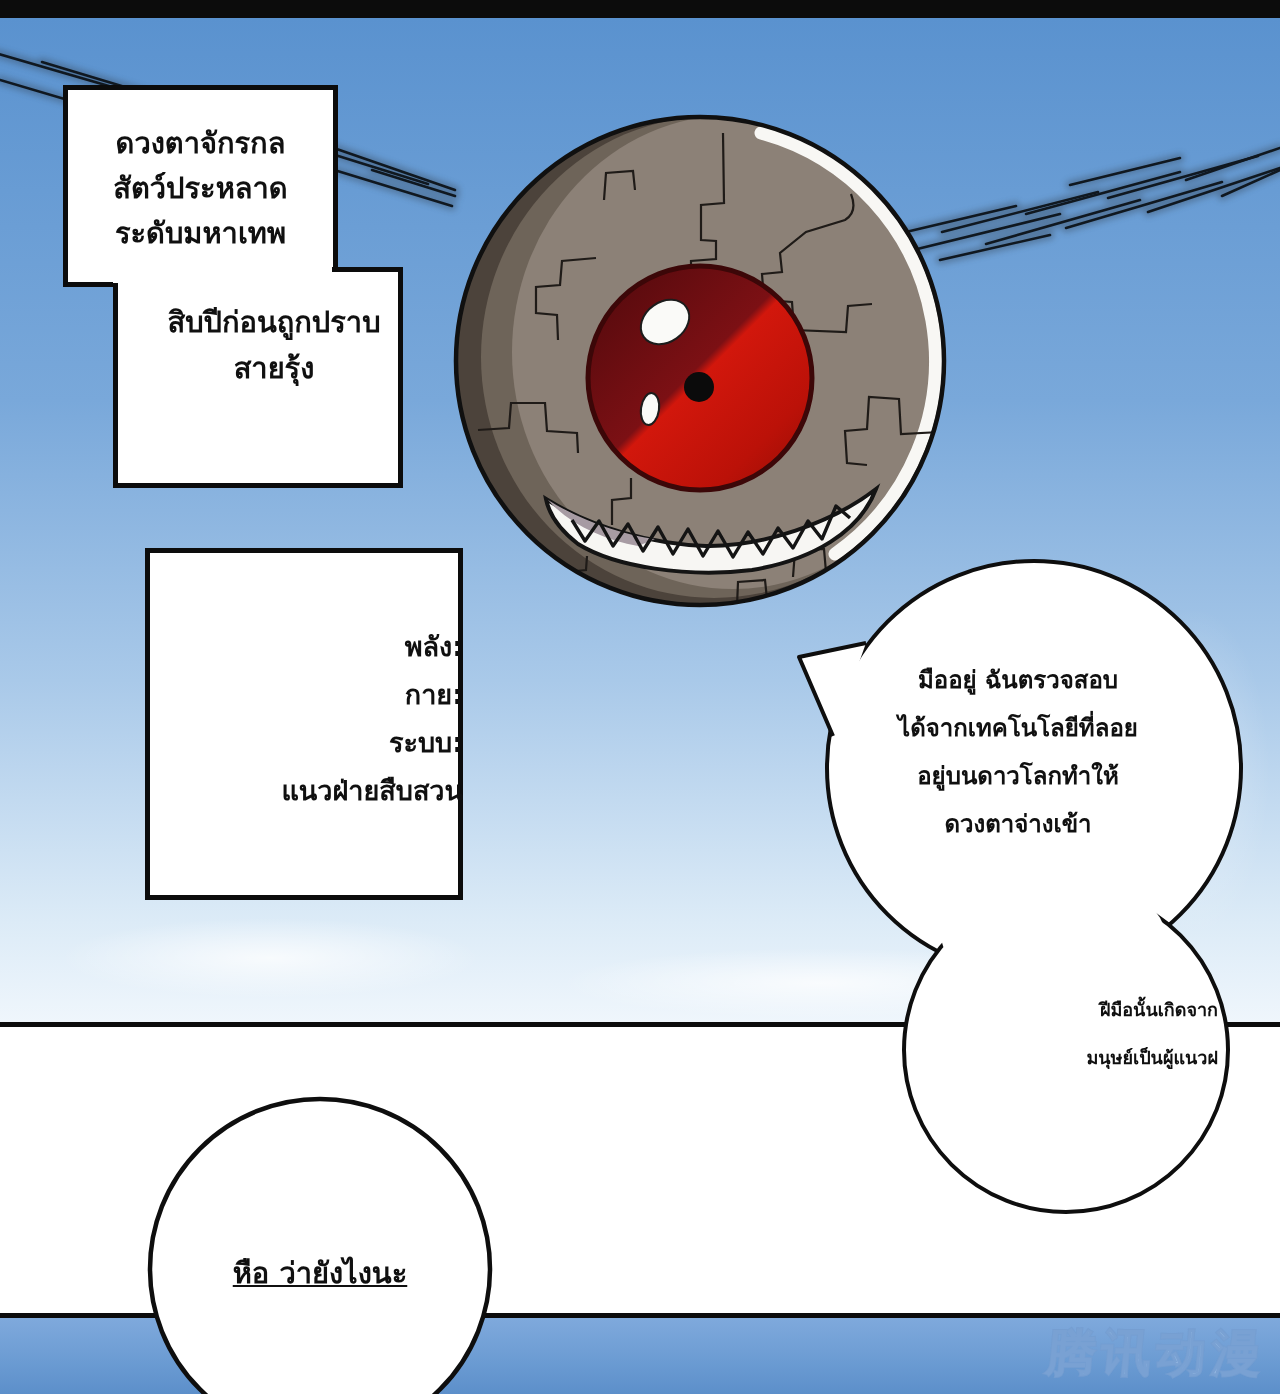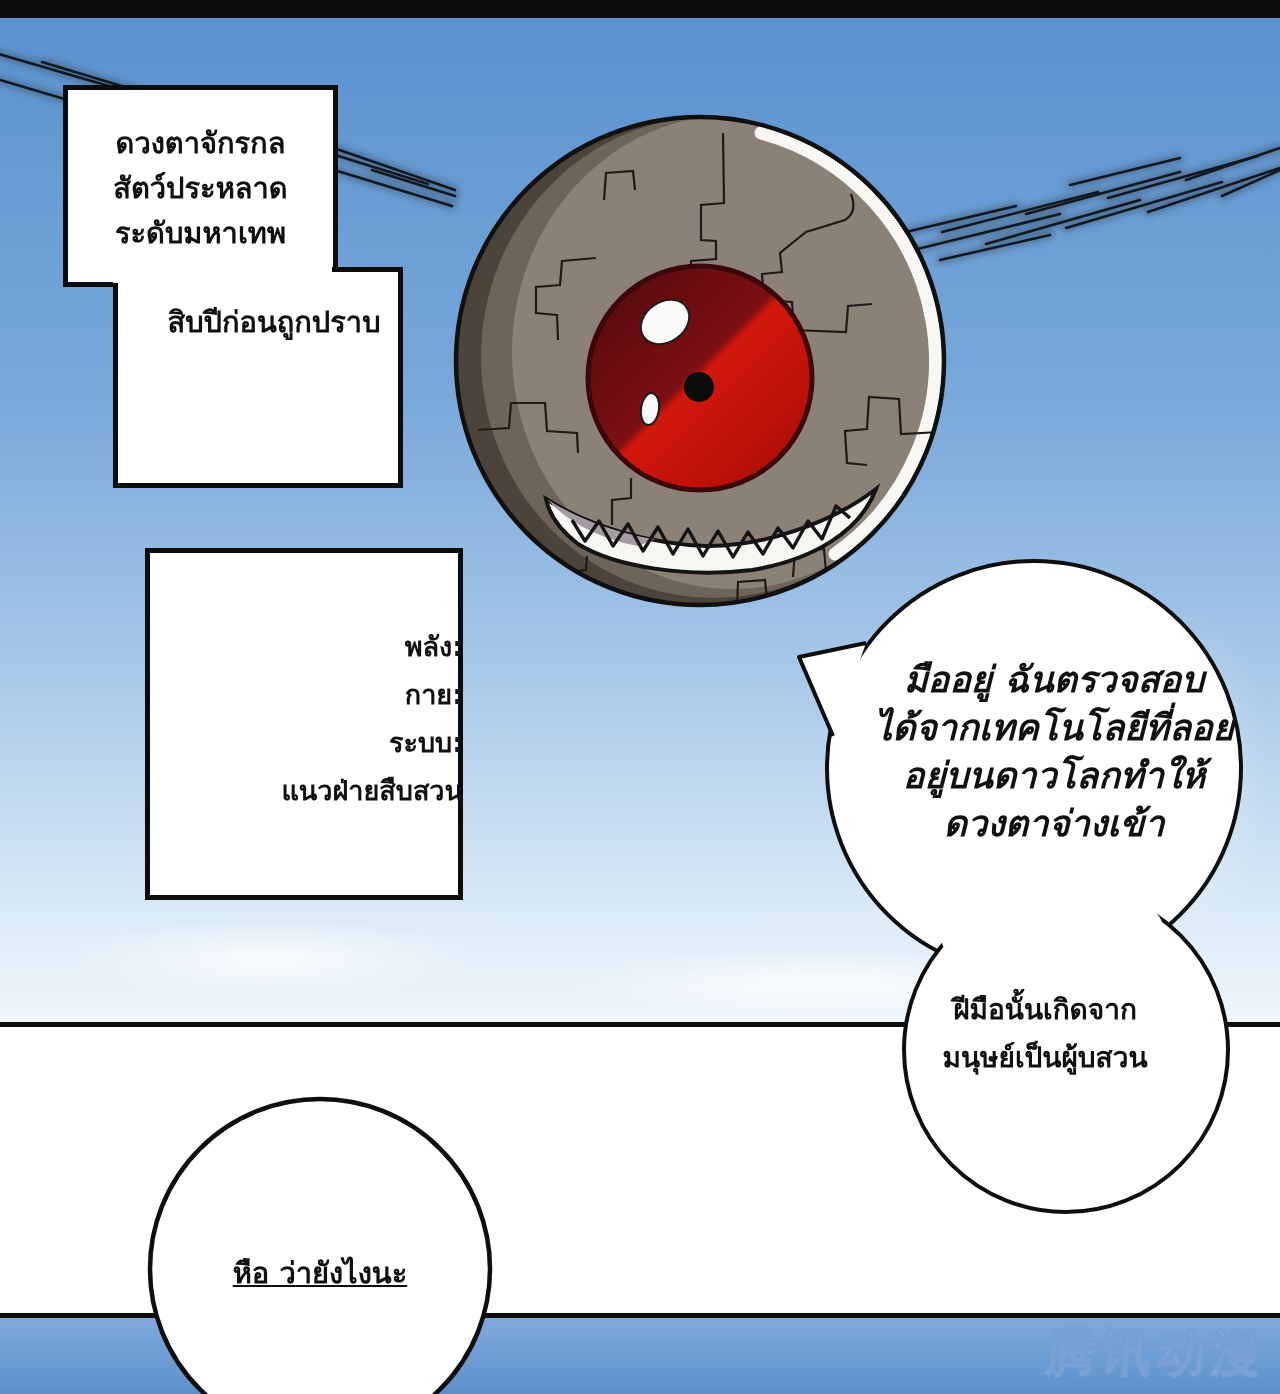--- a/index.html
+++ b/index.html
@@ -26,23 +26,23 @@
   #stats-box{left:145px;top:548px;width:318px;height:352px;}
   
   .txt{position:absolute;text-align:center;font-weight:700;color:#101010;}
   .txt div{white-space:nowrap;}
   #info-top-text{left:63px;top:121px;width:275px;font-size:29px;}
   #info-top-text div{height:45px;line-height:45px;}
   #info-bottom-text{left:113px;top:299px;width:290px;font-size:29px;}
   #info-bottom-text div{height:46px;line-height:46px;margin-left:32px;}
   #stats-text{left:145px;top:623px;width:318px;font-size:27px;}
   #stats-text div{height:48px;line-height:48px;text-align:right;}
-  #b1-text{left:848px;top:656px;width:412px;font-size:36px;font-style:italic;}
+  #b1-text{left:812px;top:656px;width:412px;font-size:24px;}
   #b1-text div{height:48px;line-height:48px;}
-  #b2-text{left:845px;top:986px;width:400px;font-size:28px;}
+  #b2-text{left:818px;top:986px;width:400px;font-size:18px;text-align:right;}
   #b2-text div{height:48px;line-height:48px;}
   #b3-text{left:120px;top:1249px;width:400px;font-size:29px;text-decoration:underline;}
   #b3-text div{height:48px;line-height:48px;}
   
   #watermark{position:absolute;right:14px;top:0px;height:76px;line-height:70px;
              font-size:50px;font-weight:700;letter-spacing:5px;
              color:rgba(168,200,235,0.9);
              -webkit-text-stroke:2px rgba(116,157,208,0.9);
              text-shadow:0 0 1px rgba(116,157,208,.8);
              transform:skewX(-5deg);}
@@ -147,20 +147,21 @@
   <div class="cbox" id="info-box-a"></div>
   <div class="cbox" id="info-box-b"></div>
   <div class="abs" id="info-patch"></div>
   <div class="txt" id="info-top-text">
     <div>ดวงตาจักรกล</div>
     <div>สัตว์ประหลาด</div>
     <div>ระดับมหาเทพ</div>
   </div>
   <div class="txt" id="info-bottom-text">
     <div>สิบปีก่อนถูกปราบ</div>
+    <div>สายรุ้ง</div>
   </div>
 
   <div class="cbox" id="stats-box"></div>
   <div class="txt" id="stats-text">
     <div>พลัง:</div>
     <div>กาย:</div>
     <div>ระบบ:</div>
     <div>แนวฝ่ายสืบสวน</div>
   </div>
 
@@ -173,19 +174,19 @@
   </svg>
 
   <div class="txt" id="b1-text">
     <div>มืออยู่ ฉันตรวจสอบ</div>
     <div>ได้จากเทคโนโลยีที่ลอย</div>
     <div>อยู่บนดาวโลกทำให้</div>
     <div>ดวงตาจ่างเข้า</div>
   </div>
   <div class="txt" id="b2-text">
     <div>ฝีมือนั้นเกิดจาก</div>
-    <div>มนุษย์เป็นผู้บสวน</div>
+    <div>มนุษย์เป็นผู้แนวฝ</div>
   </div>
   <div class="txt" id="b3-text">
     <div>หือ ว่ายังไงนะ</div>
   </div>
 
 </div>
 
 </body></html>

